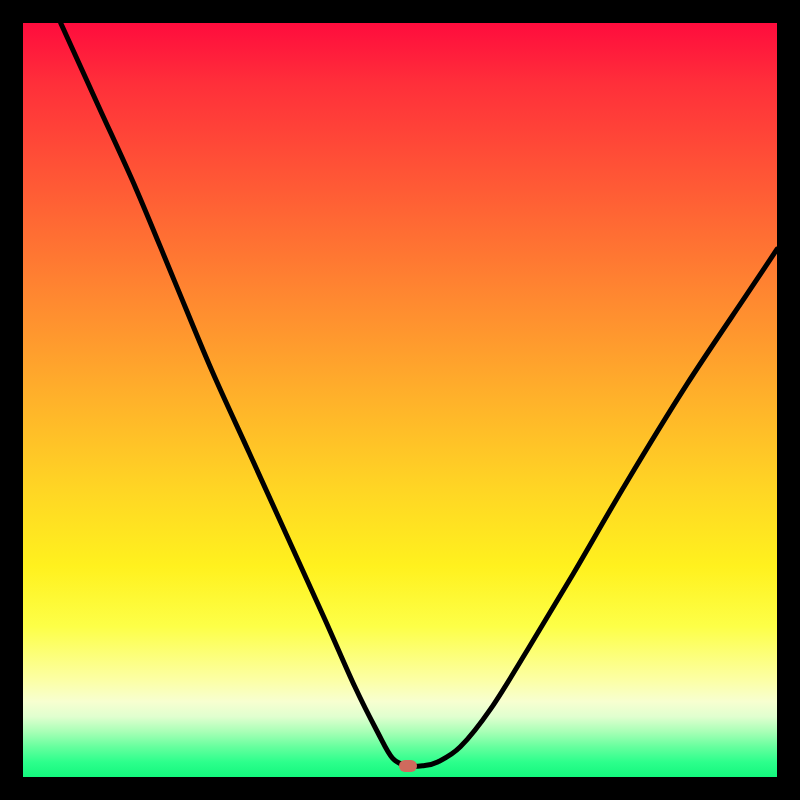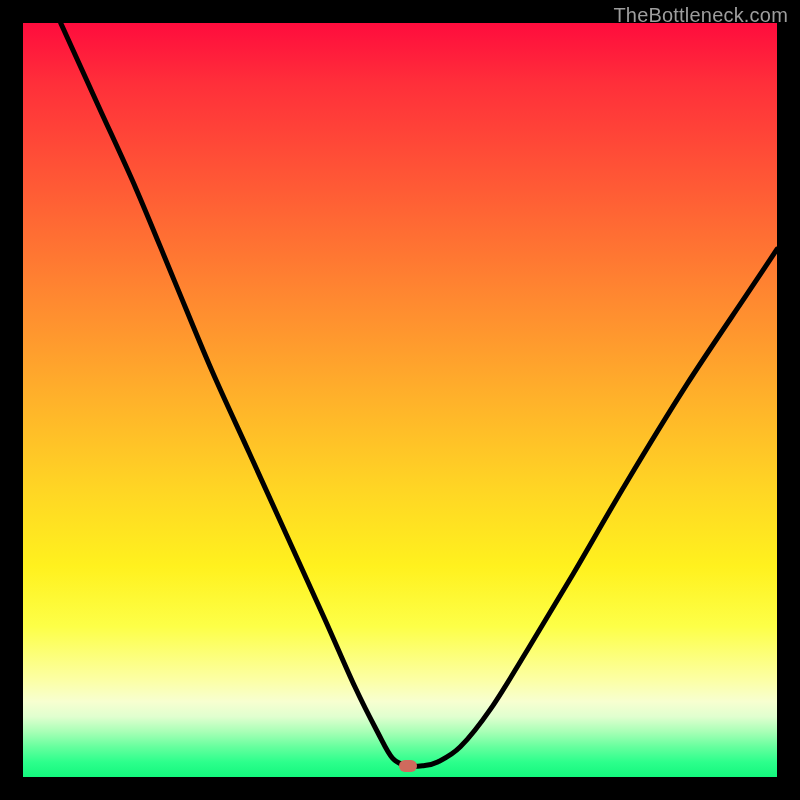--- a/index.html
+++ b/index.html
@@ -79,15 +79,14 @@
   <div class="plot-area">
 
     <svg class="curve" viewBox="0 0 754 754" preserveAspectRatio="none">
       <path id="curve-path" d="M 37.7 0 C 43.983333333333334 13.823333333333323, 62.83333333333334 55.29333333333328, 75.4 82.93999999999994 C 87.96666666666667 110.5866666666666, 100.53333333333333 136.97666666666666, 113.1 165.88 C 125.66666666666666 194.78333333333333, 138.23333333333335 226.19999999999996, 150.8 256.35999999999996 C 163.36666666666667 286.52, 175.93333333333334 317.9366666666666, 188.5 346.84 C 201.06666666666666 375.74333333333334, 213.63333333333333 402.1333333333333, 226.2 429.78000000000003 C 238.76666666666665 457.42666666666673, 251.33333333333331 485.0733333333334, 263.9 512.72 C 276.46666666666664 540.3666666666667, 290.29 570.5266666666666, 301.6 595.66 C 312.91 620.7933333333333, 322.9633333333333 644.67, 331.76 663.52 C 340.5566666666667 682.37, 348.0966666666667 696.8216666666667, 354.38 708.76 C 360.6633333333333 720.6983333333333, 364.4333333333333 729.495, 369.46 735.15 C 374.4866666666667 740.805, 379.5133333333333 741.4333333333334, 384.54 742.69 C 389.5666666666667 743.9466666666667, 394.59333333333336 743.3183333333334, 399.62 742.69 C 404.64666666666665 742.0616666666667, 408.41666666666674 742.0616666666666, 414.70000000000005 738.92 C 420.98333333333335 735.7783333333333, 428.5233333333333 732.6366666666667, 437.32 723.84 C 446.1166666666667 715.0433333333334, 456.17 702.4766666666667, 467.48 686.14 C 478.79 669.8033333333333, 491.3566666666667 648.4399999999999, 505.18 625.8199999999999 C 519.0033333333333 603.1999999999999, 534.0833333333333 578.0666666666666, 550.42 550.42 C 566.7566666666667 522.7733333333333, 584.35 491.3566666666667, 603.2 459.94 C 622.0500000000001 428.5233333333333, 643.4133333333333 393.33666666666664, 663.52 361.91999999999996 C 683.6266666666667 330.5033333333333, 708.7599999999999 294.06, 723.8399999999999 271.44 C 738.92 248.82000000000002, 748.9733333333334 233.74000000000004, 754 226.20000000000005" fill="none" stroke="#000" stroke-width="5" stroke-linecap="round" stroke-linejoin="round"></path>
     </svg>
 
     <div class="marker" id="marker" style="left: 375.54px; top: 736.69px; background: rgb(207, 106, 93);"></div>
 
   </div>
 
-  <div class="watermark">TheBottleneck.com</div>
 
 </div>
 
 </body></html>

